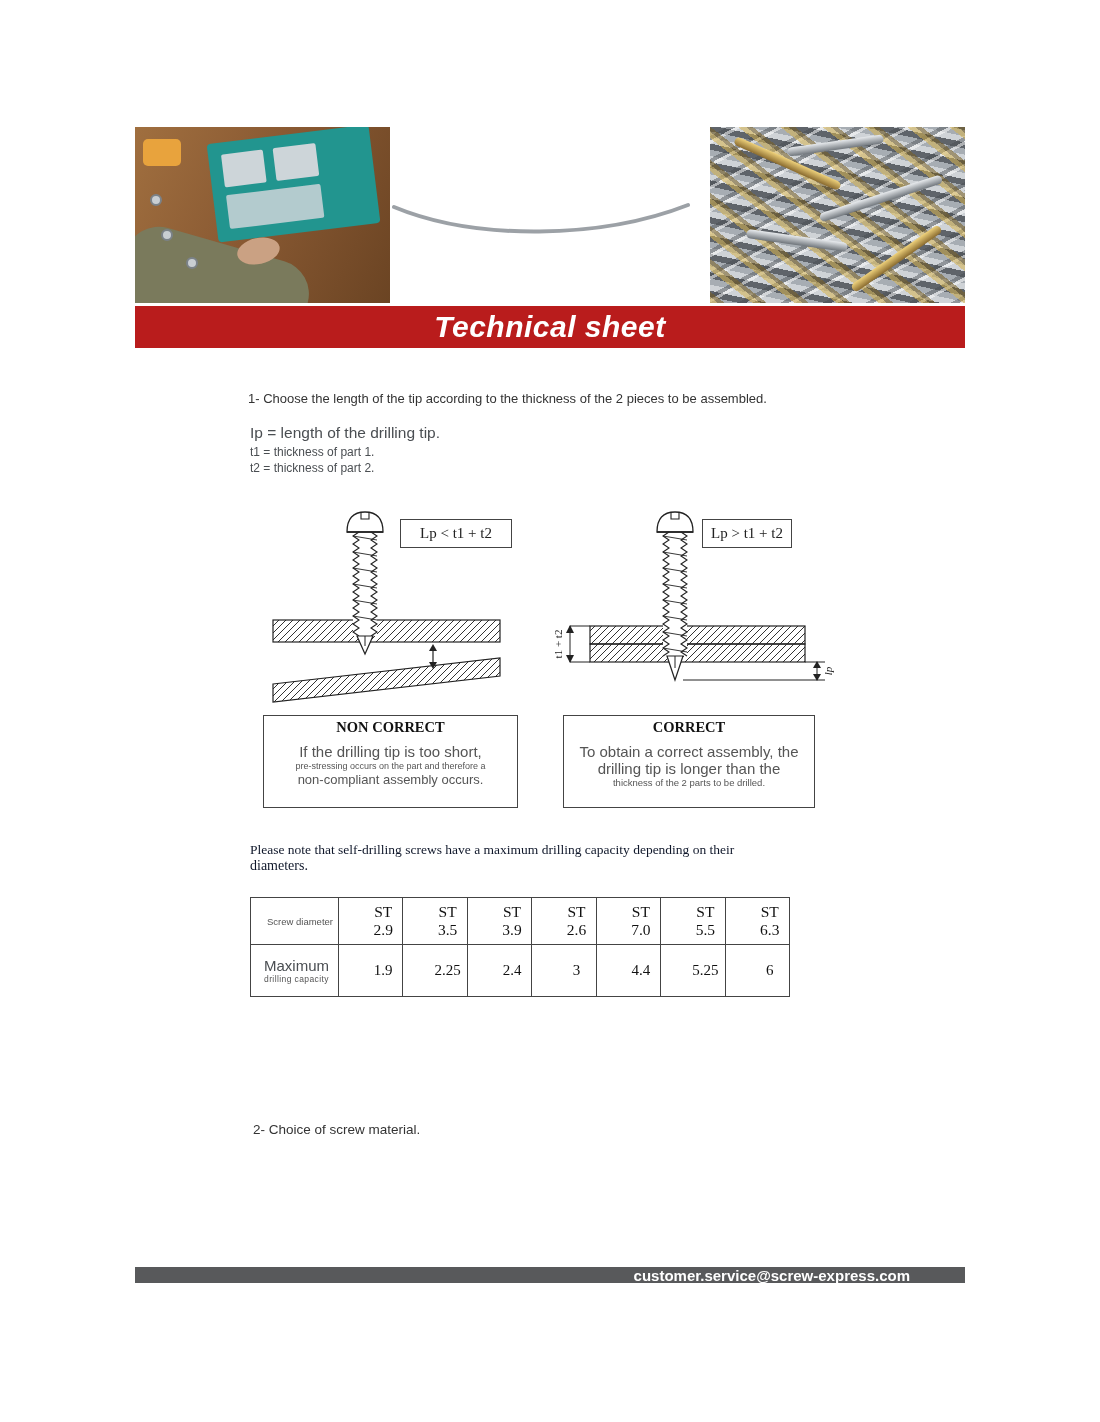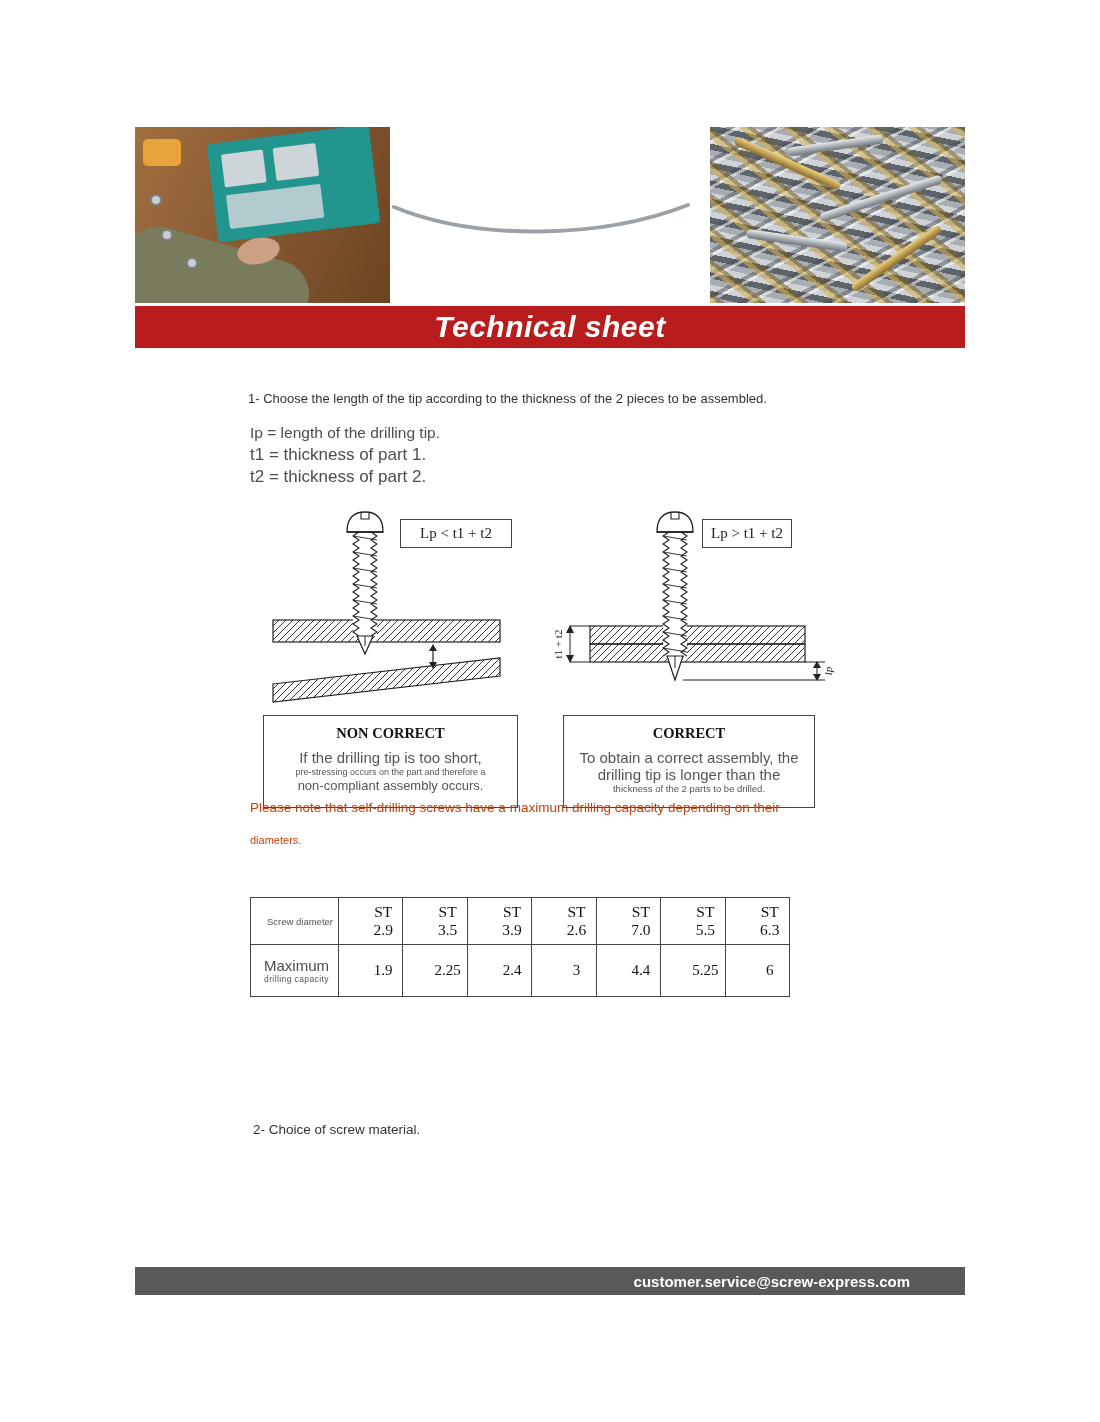--- a/index.html
+++ b/index.html
@@ -43,60 +43,60 @@
   .swoosh { margin-top:-8px; margin-left:-18px; }
 
   
   .banner { position:absolute; left:135px; top:306px; width:830px; height:42px; background:#b91c1c; display:flex; align-items:center; justify-content:center; }
   .banner span { color:#fff; font-size:30px; font-weight:bold; font-style:italic; letter-spacing:0.5px; }
 
   
   .intro { position:absolute; left:248px; top:391px; font-size:13px; color:#333; }
   .legend { position:absolute; left:250px; top:424px; color:#4a4e52; }
   .legend .l0 { font-size:15.5px; margin-bottom:3px; }
-  .legend .l1, .legend .l2 { font-size:17px; margin-bottom:2px; }
+  .legend .l1, .legend .l2 { font-size:12px; margin-bottom:2px; }
 
   .label-box { position:absolute; border:1px solid #444; background:#fff; display:flex; align-items:center; justify-content:center; font-family:"Liberation Serif", serif; font-size:15px; color:#222; }
   .label-box.left { left:400px; top:519px; width:112px; height:29px; }
   .label-box.right { left:702px; top:519px; width:90px; height:29px; }
 
   .diagram { position:absolute; }
   .diagram.left { left:265px; top:508px; }
   .diagram.right { left:545px; top:508px; }
 
-  .verdict-box { position:absolute; width:255px; height:93px; border:1px solid #444; background:#fff; text-align:center; padding-top:9px; }
+  .verdict-box { position:absolute; width:255px; height:93px; border:1px solid #444; background:#fff; text-align:center; padding-top:3px; }
   .verdict-box.nc { left:263px; top:715px; }
   .verdict-box.ok { left:563px; top:715px; width:252px; }
   .verdict-title { font-family:"Liberation Serif", serif; font-weight:bold; font-size:14.5px; color:#111; margin-bottom:7px; }
   .verdict-l1 { font-size:15px; color:#555; }
   .verdict-l2 { font-size:9px; color:#555; margin:1px 0; }
   .verdict-l3 { font-size:13px; color:#555; }
   .verdict-box.ok .verdict-l1, .verdict-box.ok .verdict-l2x { font-size:15px; color:#555; }
   .verdict-box.ok .verdict-l3 { font-size:9.5px; }
 
-  .note { position:absolute; left:250px; top:800px; width:580px; color:#c2410c; }
+  .note { position:absolute; left:250px; top:842px; width:580px; color:#0f172a;font-family:Liberation Serif, serif; }
   .note .n1 { font-size:13.5px; }
-  .note .n2 { font-size:11px; margin-top:19px; }
+  .note .n2 { font-size:14px; margin-top:0; }
 
   
   .cap-table { position:absolute; left:250px; top:897px; border-collapse:collapse; table-layout:fixed; width:540px; }
   .cap-table td { border:1px solid #444; text-align:center; vertical-align:middle;padding-left:25px; }
   .cap-table tr.r1 td { height:47px; }
   .cap-table tr.r2 td { height:52px; }
   .cap-table td.corner { width:88px; text-align:left; padding-left:16px; font-size:9.5px; color:#555; }
   .cap-table td.dia { font-family:"Liberation Serif", serif; font-size:15.5px; color:#111; }
   .cap-table td.cap { font-family:"Liberation Serif", serif; font-size:15px; color:#111; }
   .cap-table td.maxcell { text-align:left; padding-left:13px; }
   .max-main { display:block; font-size:15px; color:#4a4e52; }
   .max-sub { display:block; font-size:8.5px; color:#555; letter-spacing:0.4px; }
 
   .section2 { position:absolute; left:253px; top:1122px; font-size:13.5px; color:#333; }
 
   
-  .footer { position:absolute; left:135px; top:1267px; width:830px; height:28px; background:#58595b; display:flex; align-items:center; justify-content:flex-end; padding-right:55px; }
+  .footer { position:absolute; left:135px; top:1267px; width:830px; height:16px; background:#58595b; display:flex; align-items:center; justify-content:flex-end; padding-right:55px; }
   .footer span { color:#fff; font-weight:bold; font-size:15px; }
 </style>
 </head>
 <body>
 
 <div class="page">
 
   <div class="header-band">
     <div class="photo photo-left">
       <div class="arm"></div>

